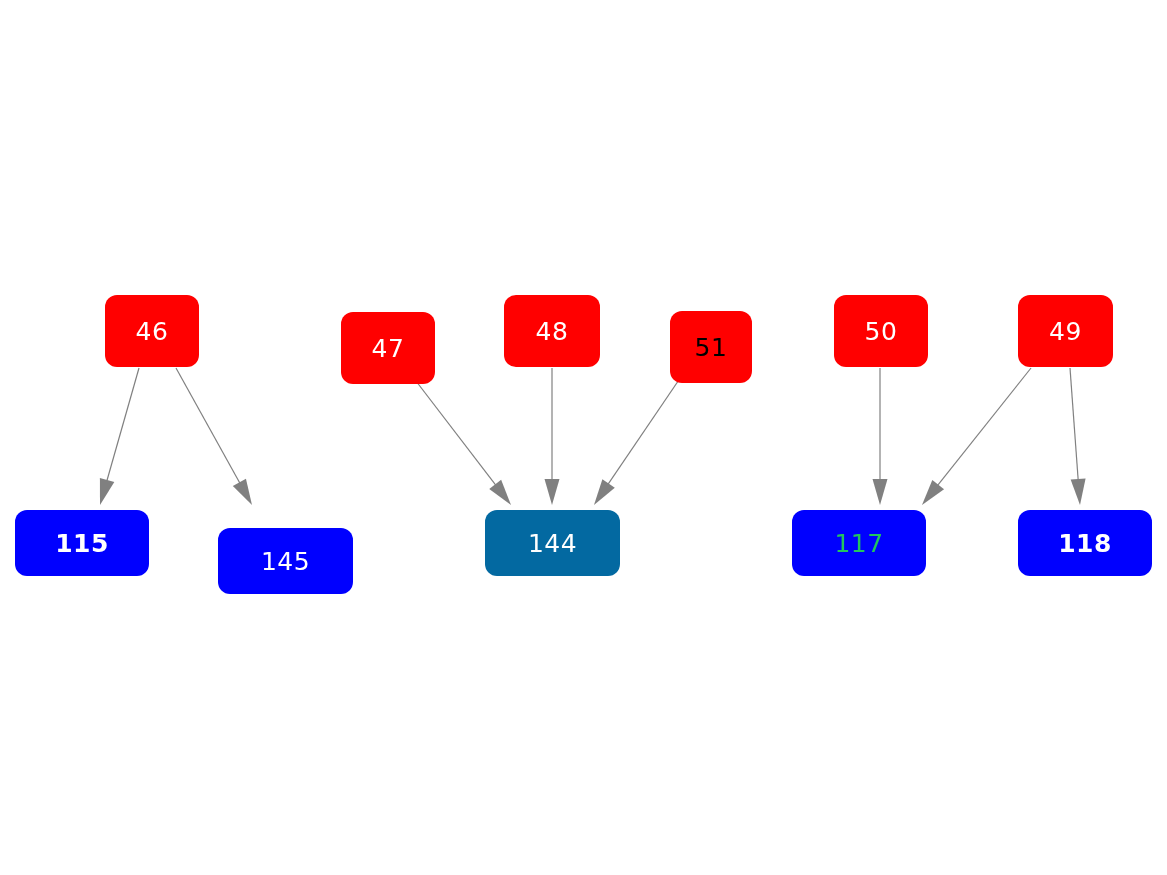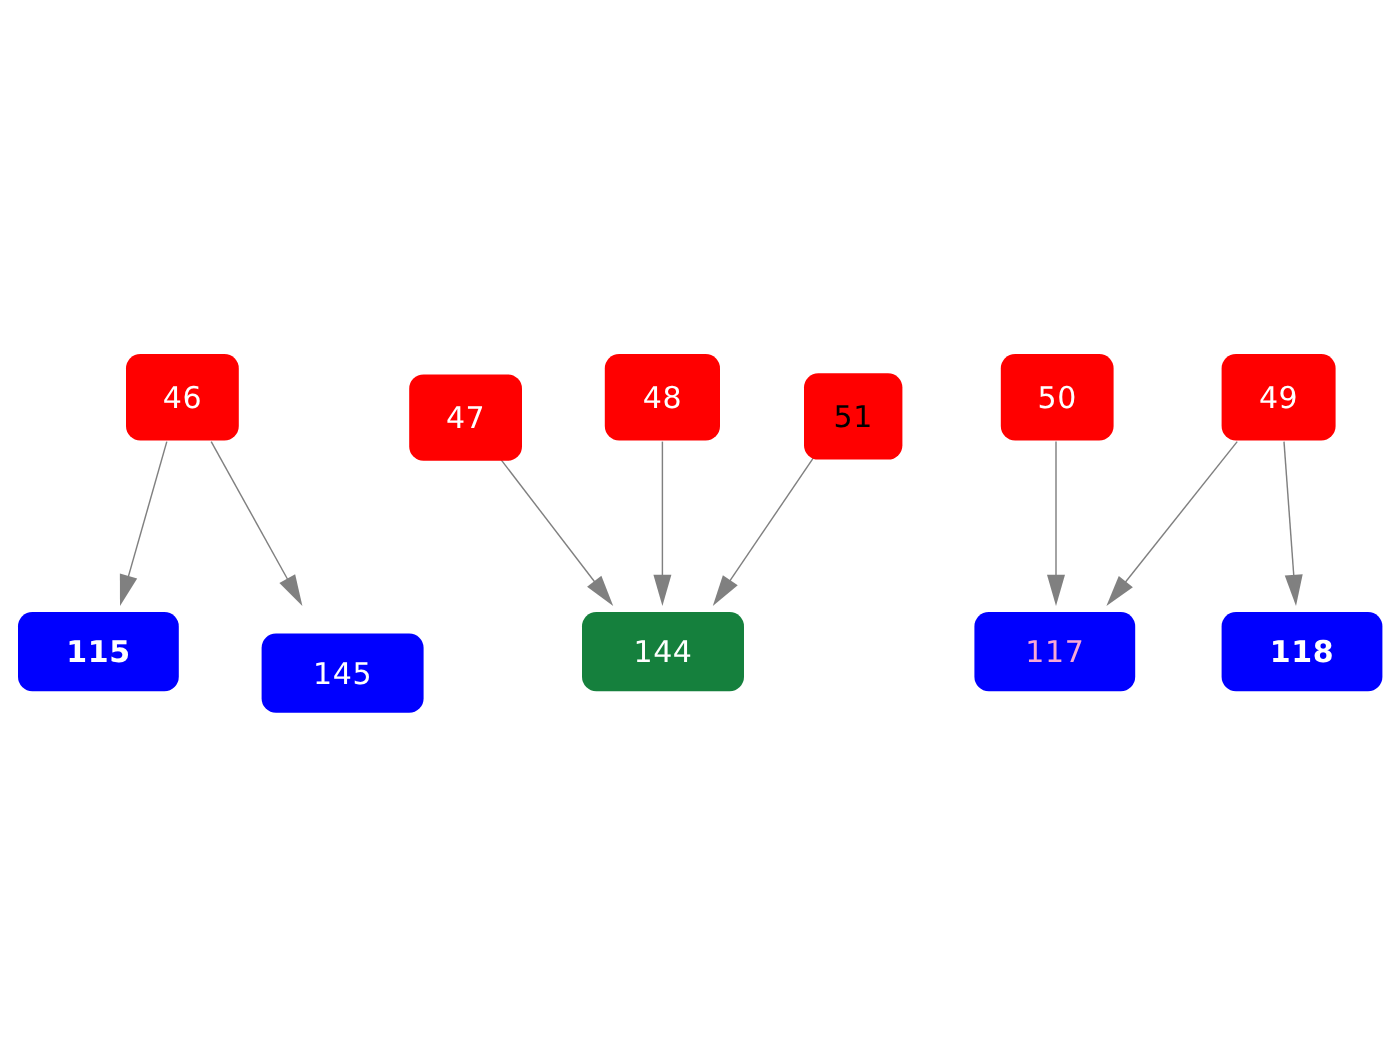--- a/index.html
+++ b/index.html
@@ -101,22 +101,22 @@
     </div>
     <div class="node" style="left: 1018px; top: 295px; width: 95px; height: 72px; background: rgb(255, 0, 0); color: rgb(255, 255, 255); text-align: center;">
       <span class="node-label">49</span>
     </div>
     <div class="node" style="left: 15px; top: 510px; width: 134px; height: 66px; background: rgb(0, 0, 255); color: rgb(255, 255, 255); font-weight: bold;">
       <span class="node-label">115</span>
     </div>
     <div class="node" style="left: 218px; top: 528px; width: 135px; height: 66px; background: rgb(0, 0, 255); color: rgb(255, 255, 255);">
       <span class="node-label">145</span>
     </div>
-    <div class="node" style="left: 485px; top: 510px; width: 135px; height: 66px; background: #15803d; color: rgb(255, 255, 255);">
+    <div class="node" style="left: 485px; top: 510px; width: 135px; height: 66px; background: #0369a1; color: rgb(255, 255, 255);">
       <span class="node-label">144</span>
     </div>
-    <div class="node" style="left: 812px; top: 510px; width: 134px; height: 66px; background: rgb(0, 0, 255); color: #f9a8d4;">
+    <div class="node" style="left: 792px; top: 510px; width: 134px; height: 66px; background: rgb(0, 0, 255); color: #22c55e;">
       <span class="node-label">117</span>
     </div>
     <div class="node" style="left: 1018px; top: 510px; width: 134px; height: 66px; background: rgb(0, 0, 255); color: rgb(255, 255, 255); font-weight: bold;">
       <span class="node-label">118</span>
     </div>
   </div>
 
 </body></html>

